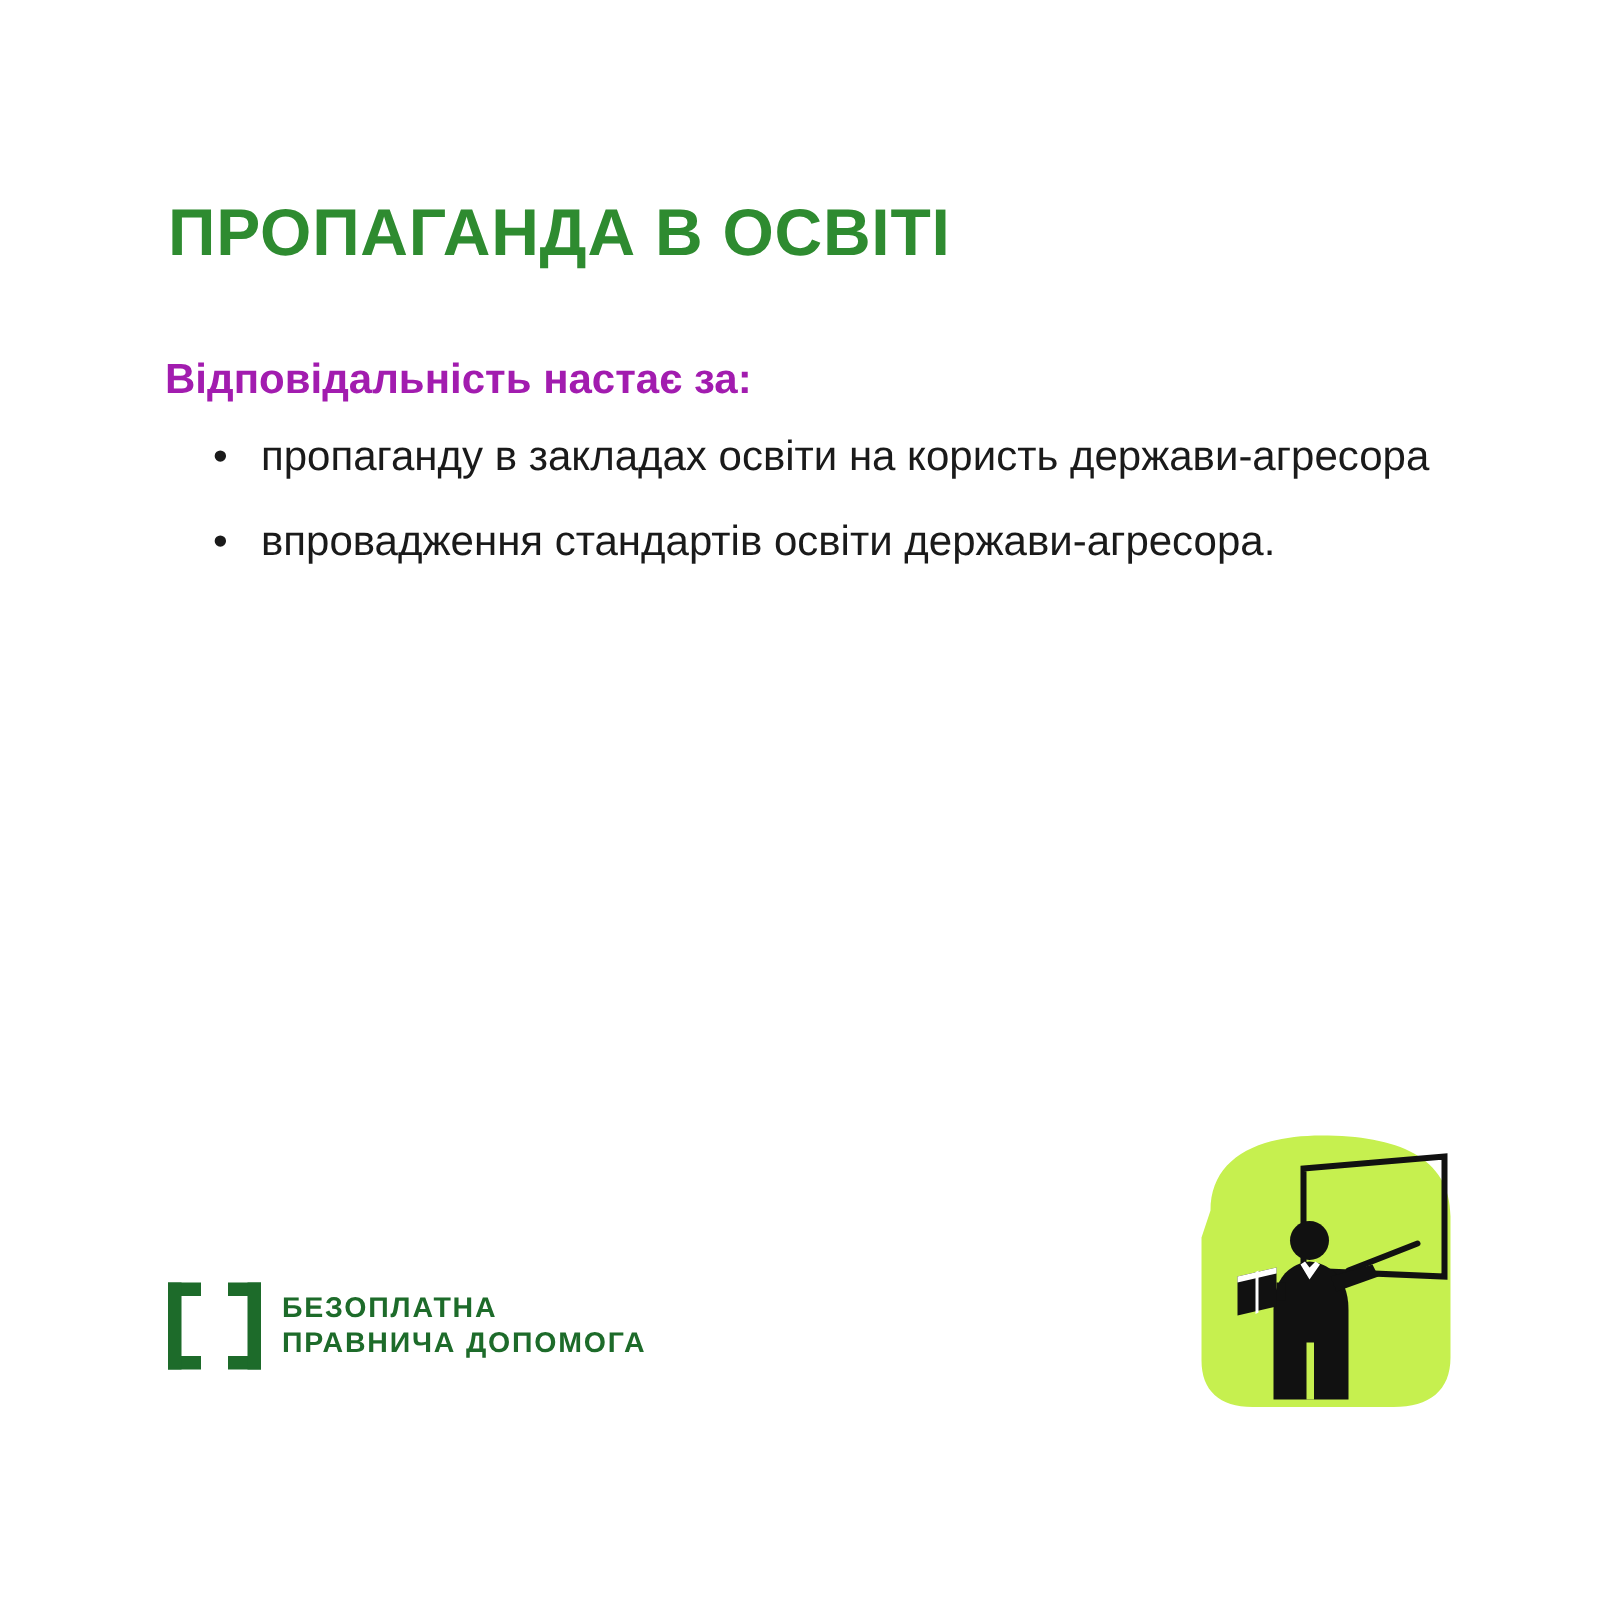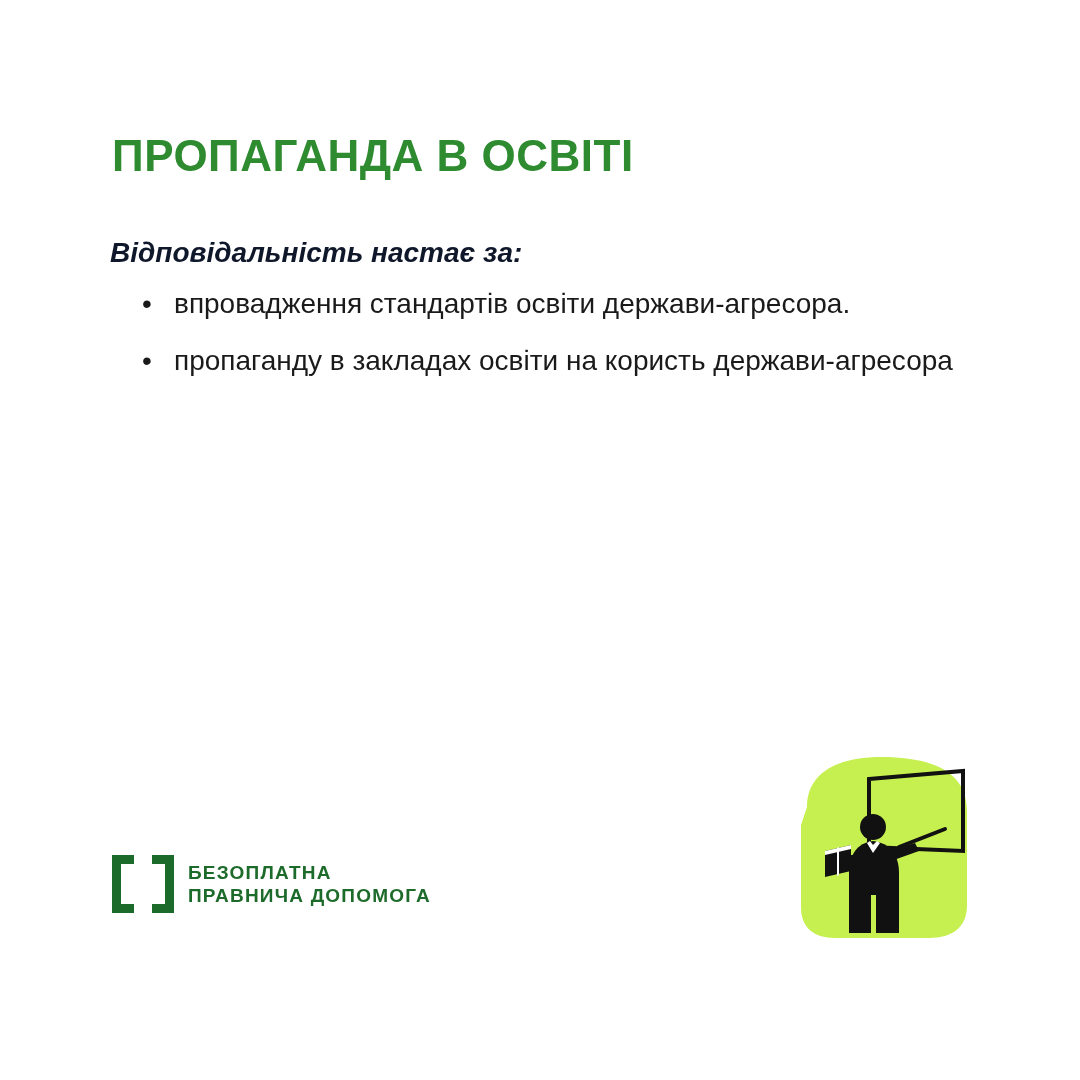--- a/index.html
+++ b/index.html
@@ -33,23 +33,22 @@
     line-height: 1.1;
     white-space: nowrap;
   }
 
   .subtitle {
     position: absolute;
     left: 110px;
     top: 213px;
     font-size: 28px;
     font-weight: bold;
-    color: #0f172a;
+    color: #a21caf;
     line-height: 1.2;
-    font-style: italic;
   }
 
   .bullets {
     position: absolute;
     left: 136px;
     top: 282px;
     width: 820px;
     margin: 0;
     padding: 0;
     list-style: none;
@@ -137,22 +136,22 @@
 </head>
 <body>
 
 <div class="slide">
 
   <h1 class="title">ПРОПАГАНДА В ОСВІТІ</h1>
 
   <h2 class="subtitle">Відповідальність настає за:</h2>
 
   <ul class="bullets">
+    <li class="bullet">пропаганду в закладах освіти на користь держави-агресора</li>
     <li class="bullet">впровадження стандартів освіти держави-агресора.</li>
-    <li class="bullet">пропаганду в закладах освіти на користь держави-агресора</li>
   </ul>
 
   <div class="logo">
     <div class="logo-mark">
       <div class="brk left"></div>
       <div class="brk right"></div>
     </div>
     <div class="logo-text">
       <div class="logo-line">БЕЗОПЛАТНА</div>
       <div class="logo-line">ПРАВНИЧА ДОПОМОГА</div>

